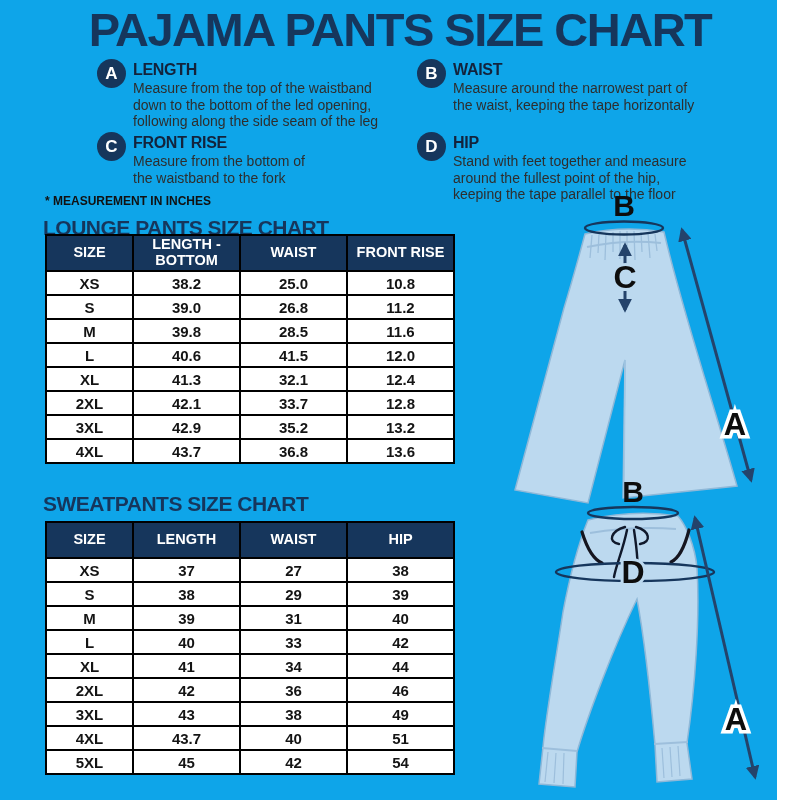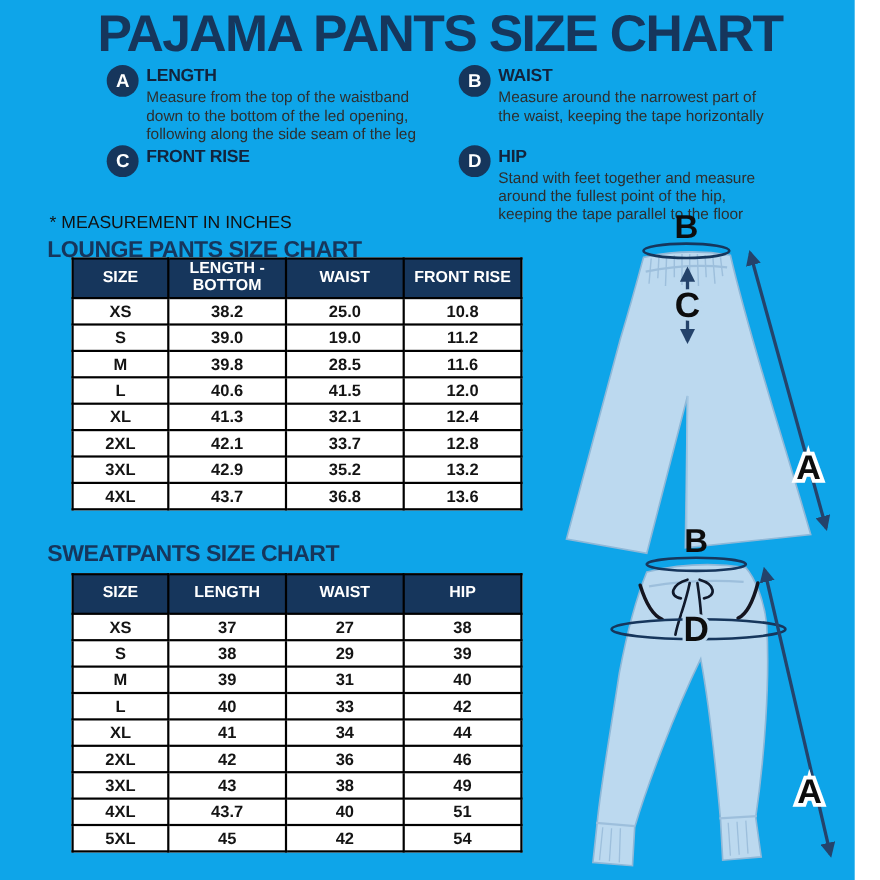--- a/index.html
+++ b/index.html
@@ -17,26 +17,26 @@
   .def-c { left:97px; top:132px; width:285px; }
   .def-d { left:417px; top:132px; width:310px; }
   .badge {
     flex:0 0 29px; width:29px; height:29px; border-radius:50%;
     background:#16365c; color:#fff; font-weight:bold; font-size:17px;
     display:flex; align-items:center; justify-content:center; margin-right:7px;
   }
   .def-name { font-size:16px; font-weight:bold; color:#13233c; letter-spacing:-0.3px; line-height:20px; margin-top:1px; }
   .def-desc { font-size:14px; color:#2e2e2e; line-height:16.5px; white-space:pre-line; }
 
-  .note { position:absolute; left:45px; top:194px; font-size:16px; font-weight:normal; color:#111; }
+  .note { position:absolute; left:45px; top:194px; font-size:12px; font-weight:bold; color:#111; }
   .table-title { position:absolute; font-size:21px; font-weight:bold; color:#16365c; letter-spacing:-0.5px; }
   .lounge-title { left:43px; top:216px; }
   .sweat-title  { left:43px; top:492px; }
 
-  table.size-table { position:absolute; border-collapse:collapse; background:#fff; table-layout:fixed;margin-left:20px; }
+  table.size-table { position:absolute; border-collapse:collapse; background:#fff; table-layout:fixed; }
   .lounge-table { left:45px; top:234px; }
   .sweat-table  { left:45px; top:521px; }
   table.size-table th {
     background:#16365c; color:#fff; font-size:14.5px; font-weight:bold;
     border:2px solid #000; height:36px; line-height:1.1; text-align:center; padding:0 2px;
   }
   table.size-table td {
     font-size:15px; font-weight:bold; color:#141414; text-align:center;
     border:2px solid #000; height:24px; padding:0;
   }
@@ -71,20 +71,22 @@
     <div>
       <div class="def-name">WAIST</div>
       <div class="def-desc">Measure around the narrowest part of
 the waist, keeping the tape horizontally</div>
     </div>
   </div>
   <div class="def def-c">
     <div class="badge">C</div>
     <div>
       <div class="def-name">FRONT RISE</div>
+      <div class="def-desc">Measure from the bottom of
+the waistband to the fork</div>
     </div>
   </div>
   <div class="def def-d">
     <div class="badge">D</div>
     <div>
       <div class="def-name">HIP</div>
       <div class="def-desc">Stand with feet together and measure
 around the fullest point of the hip,
 keeping the tape parallel to the floor</div>
     </div>
@@ -105,21 +107,21 @@
     <tbody>
         <tr>
           <td>XS</td>
           <td>38.2</td>
           <td>25.0</td>
           <td>10.8</td>
         </tr>
         <tr>
           <td>S</td>
           <td>39.0</td>
-          <td>19.0</td>
+          <td>26.8</td>
           <td>11.2</td>
         </tr>
         <tr>
           <td>M</td>
           <td>39.8</td>
           <td>28.5</td>
           <td>11.6</td>
         </tr>
         <tr>
           <td>L</td>

